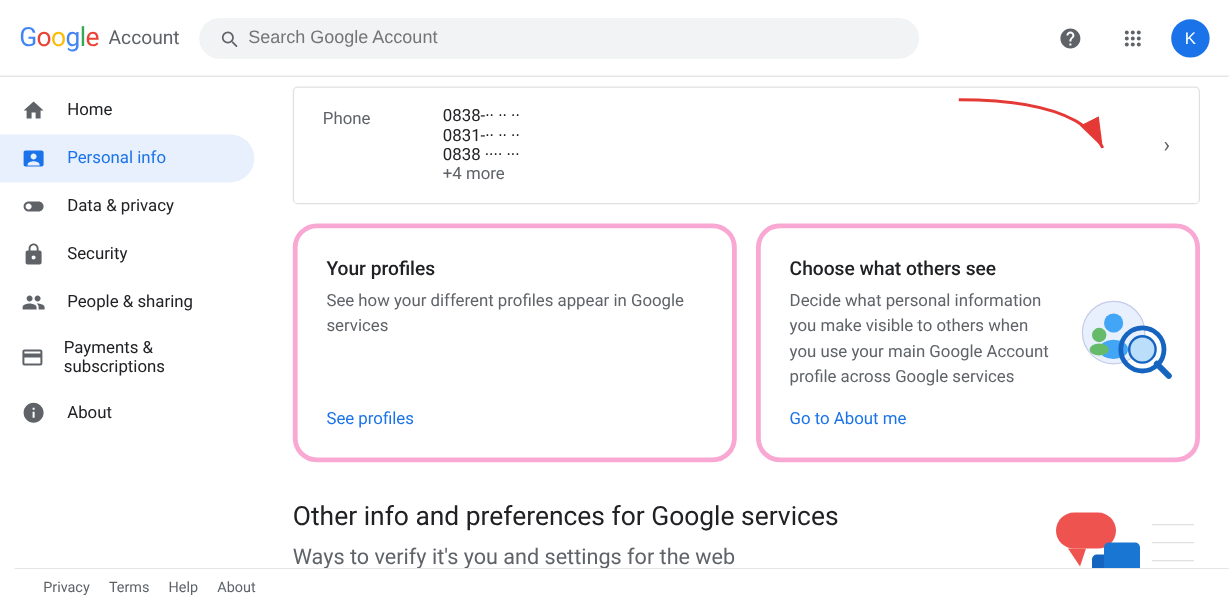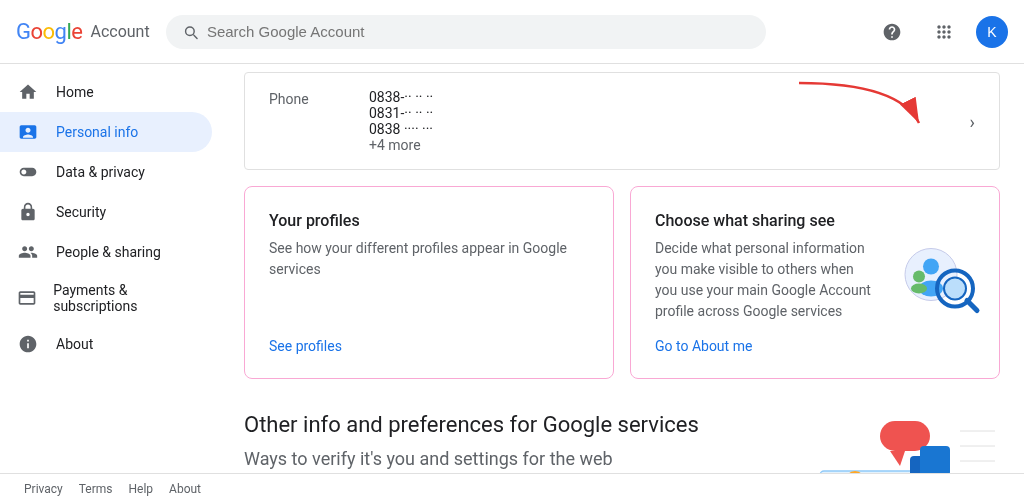--- a/index.html
+++ b/index.html
@@ -195,22 +195,22 @@
     }
 
     
     .cards-grid {
       display: grid;
       grid-template-columns: 1fr 1fr;
       gap: 16px;
       margin-bottom: 24px;
     }
     .card {
-      border: 1px solid #f9a8d4;
-      border-radius: 8px;
+      border: 4px solid #f9a8d4;
+      border-radius: 20px;
       padding: 24px;
       display: flex;
       flex-direction: column;
       gap: 8px;
       position: relative;
       min-height: 160px;
     }
     .card-title {
       font-size: 16px;
       font-weight: 500;
@@ -257,21 +257,21 @@
     }
     .other-info-illustration {
       width: 200px;
       flex-shrink: 0;
     }
 
     
     .footer {
       position: fixed;
       bottom: 0;
-      left: 0;
+      left: 12px;
       right: 0;
       background: #fff;
       border-top: 1px solid #e0e0e0;
       padding: 8px 24px;
       display: flex;
       gap: 16px;
       font-size: 12px;
       color: #5f6368;
       z-index: 50;
     }
@@ -412,21 +412,21 @@
 
     <div class="cards-grid">
 
       <div class="card">
         <span class="card-title">Your profiles</span>
         <span class="card-desc">See how your different profiles appear in Google services</span>
         <a class="card-link" href="#">See profiles</a>
       </div>
 
       <div class="card" style="padding-right: 120px;">
-        <span class="card-title">Choose what sharing see</span>
+        <span class="card-title">Choose what others see</span>
         <span class="card-desc">Decide what personal information you make visible to others when you use your main Google Account profile across Google services</span>
         <a class="card-link" href="#">Go to About me</a>
 
         <div class="card-illustration">
           <svg width="90" height="90" viewBox="0 0 90 90">
 
             <circle cx="38" cy="38" r="26" fill="#e8f0fe" stroke="#c5cae9" stroke-width="1"></circle>
 
             <circle cx="38" cy="30" r="8" fill="#42a5f5"></circle>
             <ellipse cx="38" cy="52" rx="12" ry="8" fill="#42a5f5"></ellipse>

